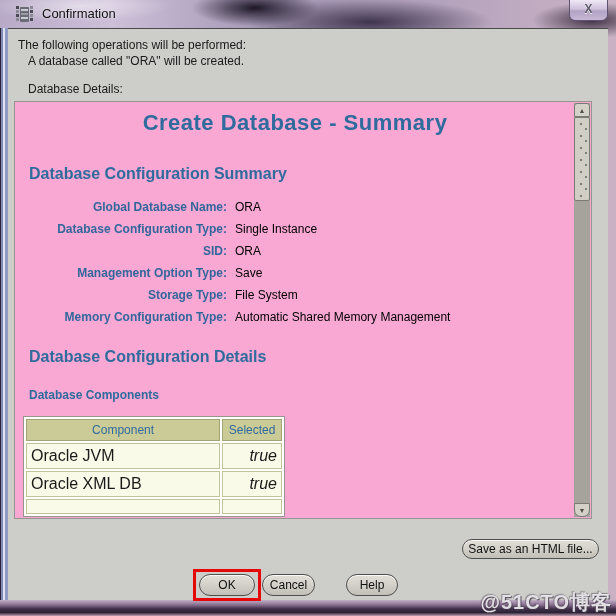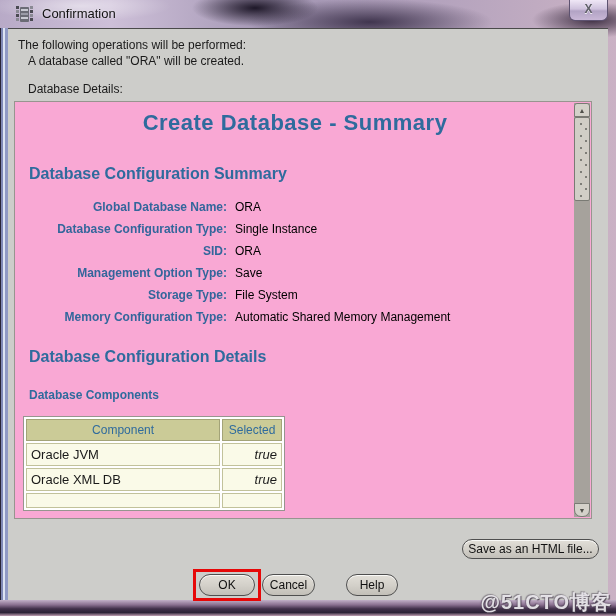--- a/index.html
+++ b/index.html
@@ -77,21 +77,21 @@
   .tbl-wrap {
     position:absolute; left:8px; top:314px; width:262px;
     background:#fff; border:1px solid #97958f; padding:0;
   }
   table.components { border-collapse:separate; border-spacing:2px; width:100%; }
   table.components th {
     background:#cbcb97; color:#2f6b9d; font-size:12px; font-weight:normal;
     border:1px solid #a3a378; padding:3px 4px; text-align:center;
   }
   table.components td {
-    background:#fafae8; font-size:13px; border:1px solid #c2c29b; padding:3px 4px; height:15px;
+    background:#fafae8; font-size:16px; border:1px solid #c2c29b; padding:3px 4px; height:15px;
   }
   td.c-sel { text-align:right; width:56px;font-style:italic; }
   th.c-comp { width:184px; }
   
   .scrollbar { position:absolute; top:1px; right:1px; width:16px; height:414px; background:#a6a29c; }
   .sb-btn {
     position:absolute; left:0; width:16px; height:14px; background:#d4d1c9;
     border:1px solid #7a7a74; color:#50504a; font-size:7px; text-align:center; line-height:13px;
   }
   .sb-up { top:0; border-radius:3px 3px 0 0; }

